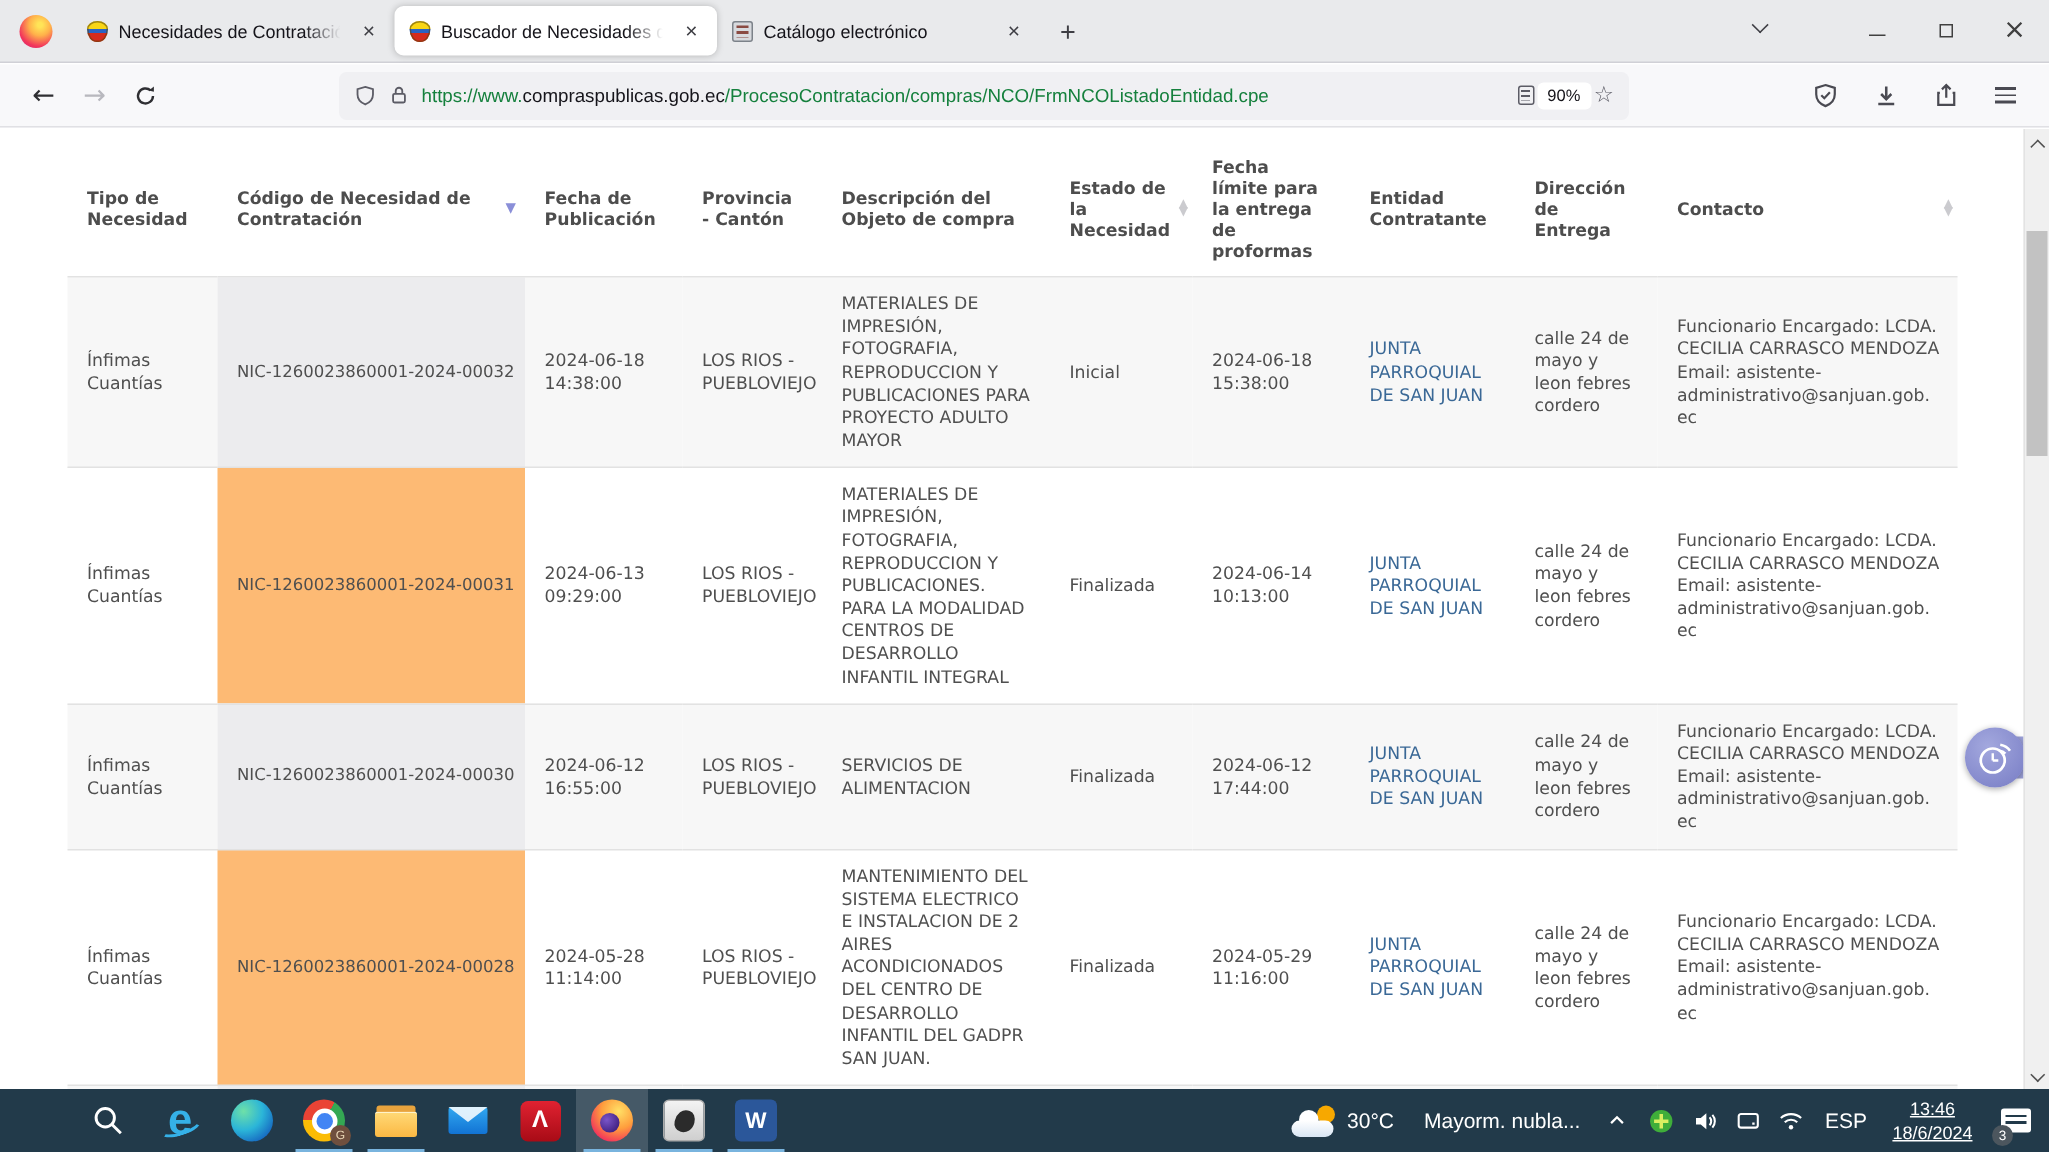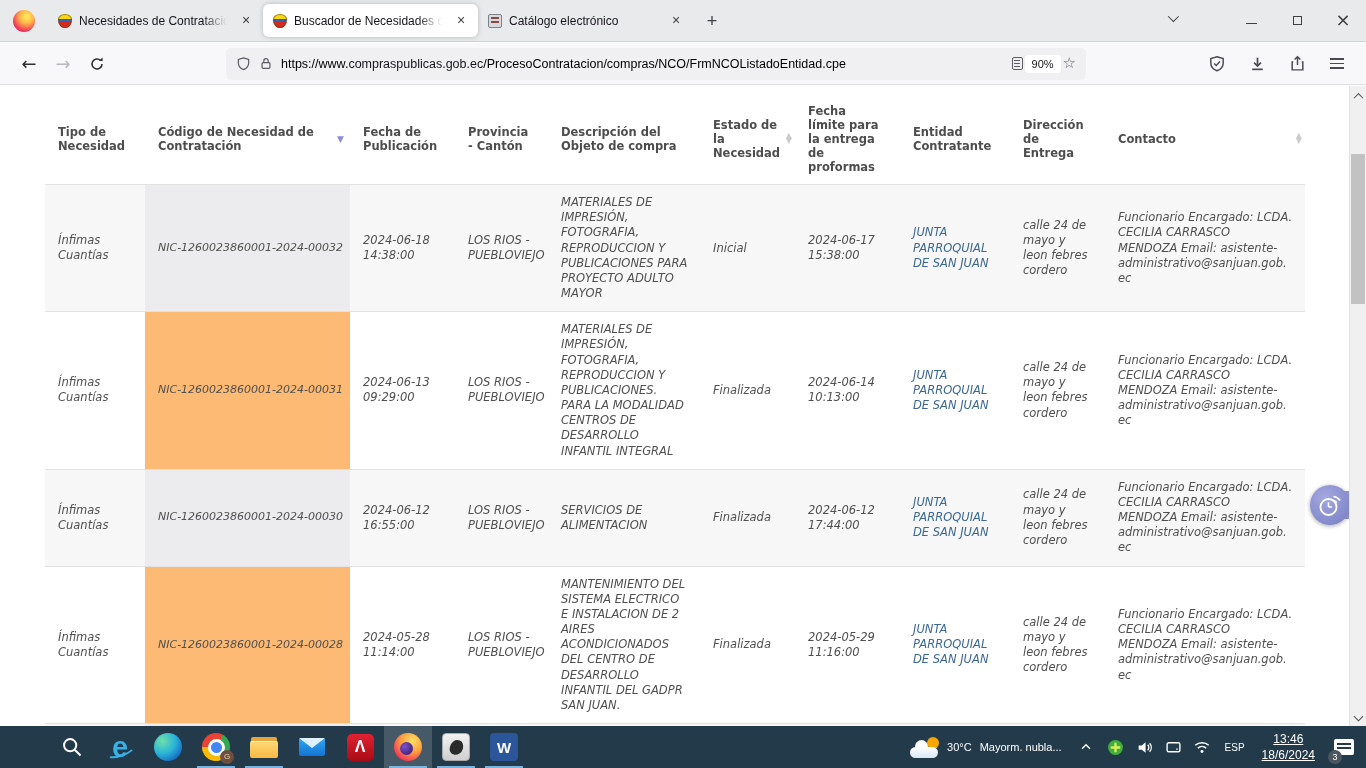--- a/index.html
+++ b/index.html
@@ -46,39 +46,39 @@
 
   
   .toolbar { position:absolute; top:43px; left:0; right:0; height:42px; background:#f8f8fa;
     display:flex; align-items:center; padding:0 12px; border-bottom:1px solid #e0e0e4; }
   .nav-btn { width:34px; height:32px; border-radius:4px; display:flex; align-items:center; justify-content:center;
     font-family:"DejaVu Sans",sans-serif; font-size:18px; color:#2f2f33; flex:none; }
   .nav-btn.disabled { color:#b8b8be; }
   .urlbar { width:860px; height:32px; margin-left:112px; background:#f0f0f3; border-radius:5px;
     display:flex; align-items:center; padding:0 10px; gap:8px; flex:none; }
   .url-text { font-size:12.5px; color:#15141a; white-space:nowrap; overflow:hidden; }
-  .url-dim { color:#000000; }
+  .url-dim { color:#15803d; }
   .urlbar-right { margin-left:auto; display:flex; align-items:center; gap:2px; }
   .reader-icon { width:11px; height:13px; border:1.2px solid #5c5c66; border-radius:2px; position:relative; }
   .reader-icon::after { content:""; position:absolute; left:1.5px; right:1.5px; top:2px; height:7px;
     background:repeating-linear-gradient(180deg,#5c5c66 0 1.2px,transparent 1.2px 3.2px); }
   .zoom-chip { background:#fff; border-radius:4px; font-size:11px; color:#15141a; padding:3px 7px; }
   .star-icon { font-size:15px; color:#5c5c66; font-family:"DejaVu Sans",sans-serif; line-height:1; }
   .tb-right-icons { margin-left:auto; display:flex; align-items:center; gap:6px; }
   .tbr-btn { width:34px; height:32px; border-radius:4px; display:flex; align-items:center; justify-content:center; }
   .hamburger { display:flex; flex-direction:column; gap:3px; }
   .hamburger i { display:block; width:14px; height:1.6px; background:#4a4a52; }
 
   
   .content { position:absolute; top:86px; left:0; right:0; height:640px; background:#fff; overflow:hidden; }
   table.nco { position:absolute; left:45px; top:8px; width:1260px; border-collapse:collapse; table-layout:fixed;
     font-family:"DejaVu Sans",sans-serif; font-size:11.5px; color:#4f4f4f; }
   th { font-size:11.5px; font-weight:bold; color:#4d4d4d; text-align:left; vertical-align:middle;
     padding:10px 14px 10px 13px; position:relative; border-bottom:1px solid #e2e2e2; height:72px; background:#fff; }
-  td { vertical-align:middle; padding:10px 12px 10px 13px; border-bottom:1px solid #e2e2e2; line-height:1.32;font-style:italic; }
+  td { vertical-align:middle; padding:10px 12px 10px 13px; border-bottom:1px solid #e2e2e2; line-height:1.32; }
   tr.odd td { background:#f7f7f7; }
   tr.even td { background:#ffffff; }
   tr.odd td.col-codigo { background:#ececee; }
   tr.even td.col-codigo { background:#fdba74; }
   .col-tipo{width:100px;} .col-codigo{width:205px;} .col-fecha_publicacion{width:105px;}
   .col-provincia_canton{width:93px;} .col-descripcion{width:152px;} .col-estado{width:95px;}
   .col-fecha_limite{width:105px;} .col-entidad{width:110px;} .col-direccion{width:95px;} .col-contacto{width:200px;}
   td.col-codigo { white-space:nowrap; font-size:11px; }
   td.col-contacto { word-break:break-word; }
   .entity-link { color:#3a6896; text-decoration:none; cursor:pointer; }
@@ -148,23 +148,23 @@
   .tbi-word { background:#2b579a; border-radius:4px; color:#fff; font-weight:bold; font-size:15px; }
 
   .tb-right { margin-left:auto; display:flex; align-items:center; gap:4px; padding-right:4px; }
   .weather { display:flex; align-items:center; gap:7px; padding:0 8px; }
   .cloud-wrap { position:relative; width:30px; height:21px; }
   .cloud-sun { position:absolute; right:1px; top:0; width:12px; height:12px; border-radius:50%; background:#f7a800; }
   .cloud-main { position:absolute; left:0; bottom:0; width:28px; height:11px; border-radius:8px;
     background:linear-gradient(180deg,#ffffff,#d9e6f4); }
   .cloud-bump { position:absolute; left:5px; bottom:5px; width:13px; height:13px; border-radius:50%;
     background:#fefeff; }
-  .weather-text { display:flex; align-items:center; gap:8px; font-size:11px; white-space:nowrap; }
+  .weather-text { display:flex; align-items:center; gap:20px; font-size:14px; white-space:nowrap; }
   .tray-btn { width:25px; height:42px; display:flex; align-items:center; justify-content:center; }
-  .lang { font-size:10px; padding:0 6px; }
+  .lang { font-size:14px; padding:0 6px; }
   .clock { font-size:12px; line-height:1.35; text-align:center; padding:0 7px; white-space:nowrap;text-decoration:underline; }
   .notif { position:relative; width:36px; height:42px; display:flex; align-items:center; justify-content:center; }
   .notif-icon { width:20px; height:16px; background:#fff; border-radius:2px 2px 2px 0; position:relative; }
   .notif-icon::after { content:""; position:absolute; left:3px; right:3px; top:3.5px; height:9px;
     background:repeating-linear-gradient(180deg,#223a4a 0 1.6px,transparent 1.6px 4.4px); }
   .notif-badge { position:absolute; left:2px; bottom:4px; width:14px; height:14px; border-radius:50%;
     background:#4c565e; color:#fff; font-size:9px; line-height:14px; text-align:center; }
 </style>
 </head>
 <body>
@@ -286,21 +286,21 @@
           </tr>
         </thead>
       <tbody>
           <tr class="odd">
             <td class="col-tipo">Ínfimas Cuantías</td>
             <td class="col-codigo">NIC-1260023860001-2024-00032</td>
             <td class="col-fecha_publicacion">2024-06-18 14:38:00</td>
             <td class="col-provincia_canton">LOS RIOS - PUEBLOVIEJO</td>
             <td class="col-descripcion">MATERIALES DE IMPRESIÓN, FOTOGRAFIA, REPRODUCCION Y PUBLICACIONES PARA PROYECTO ADULTO MAYOR</td>
             <td class="col-estado">Inicial</td>
-            <td class="col-fecha_limite">2024-06-17 15:38:00</td>
+            <td class="col-fecha_limite">2024-06-18 15:38:00</td>
             <td class="col-entidad"><a class="entity-link">JUNTA PARROQUIAL DE SAN JUAN</a></td>
             <td class="col-direccion">calle 24 de mayo y leon febres cordero</td>
             <td class="col-contacto">Funcionario Encargado: LCDA. CECILIA CARRASCO MENDOZA Email: asistente-administrativo@sanjuan.gob.ec</td>
           </tr>
           <tr class="even">
             <td class="col-tipo">Ínfimas Cuantías</td>
             <td class="col-codigo">NIC-1260023860001-2024-00031</td>
             <td class="col-fecha_publicacion">2024-06-13 09:29:00</td>
             <td class="col-provincia_canton">LOS RIOS - PUEBLOVIEJO</td>
             <td class="col-descripcion">MATERIALES DE IMPRESIÓN, FOTOGRAFIA, REPRODUCCION Y PUBLICACIONES. PARA LA MODALIDAD CENTROS DE DESARROLLO INFANTIL INTEGRAL</td>

